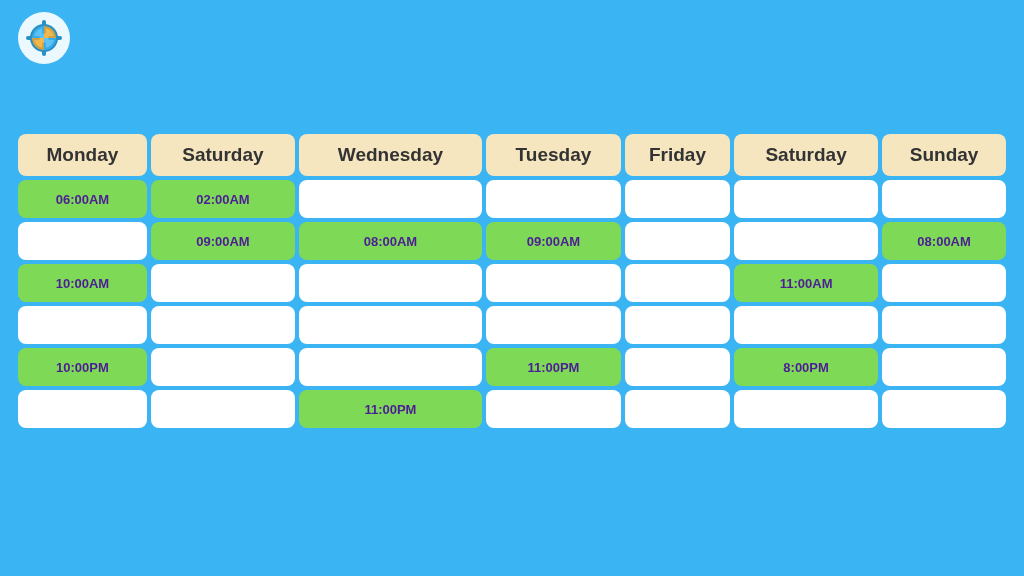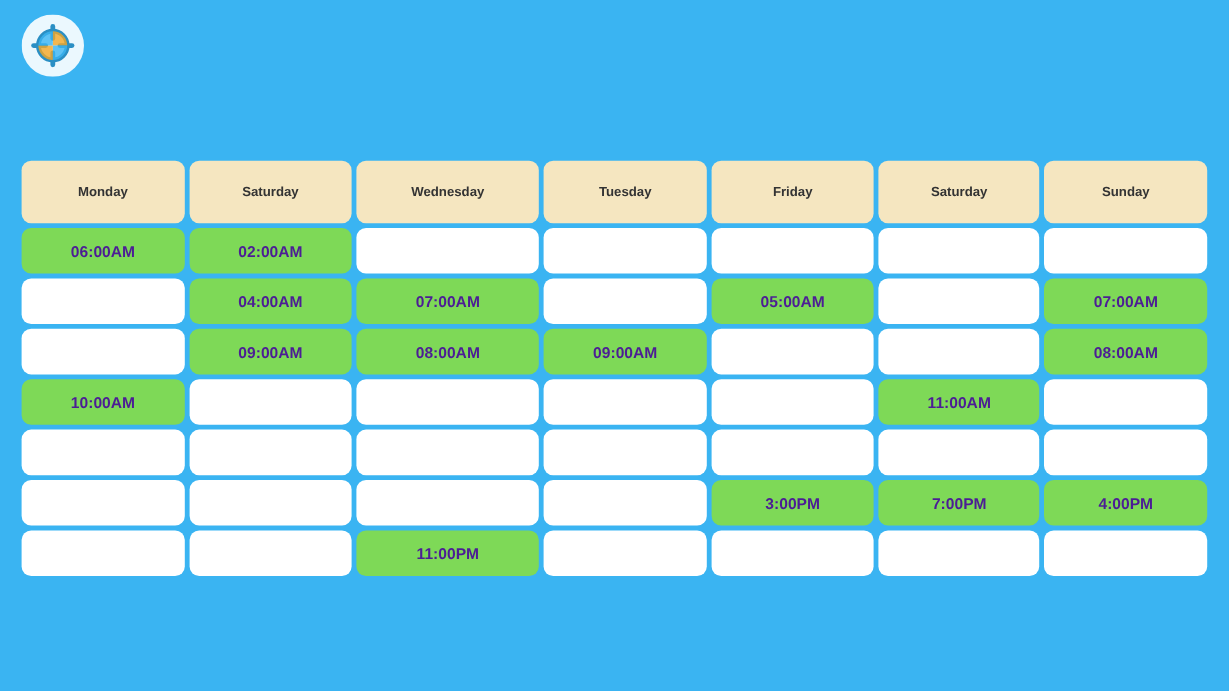--- a/index.html
+++ b/index.html
@@ -48,24 +48,24 @@
 
     table {
       width: 100%;
       border-collapse: separate;
       border-spacing: 4px;
     }
 
     th {
       background-color: #f5e6c0;
       color: #333;
-      font-size: 11px;
+      font-size: 19px;
       font-weight: bold;
       text-align: center;
-      padding: 20px 4px;
+      padding: 10px 4px;
       border-radius: 8px;
     }
 
     td {
       background-color: white;
       text-align: center;
       padding: 8px 4px;
       border-radius: 8px;
       font-size: 13px;
       font-weight: 500;
@@ -122,29 +122,20 @@
           <td class="green">06:00AM</td>
           <td class="green">02:00AM</td>
           <td></td>
           <td></td>
           <td></td>
           <td></td>
           <td></td>
         </tr>
         <tr>
           <td></td>
-          <td class="green">04:00AM</td>
-          <td class="green">07:00AM</td>
-          <td></td>
-          <td class="green">05:00AM</td>
-          <td></td>
-          <td class="green">07:00AM</td>
-        </tr>
-        <tr>
-          <td></td>
           <td class="green">09:00AM</td>
           <td class="green">08:00AM</td>
           <td class="green">09:00AM</td>
           <td></td>
           <td></td>
           <td class="green">08:00AM</td>
         </tr>
         <tr>
           <td class="green">10:00AM</td>
           <td></td>
@@ -157,27 +148,27 @@
         <tr>
           <td></td>
           <td></td>
           <td></td>
           <td></td>
           <td></td>
           <td></td>
           <td></td>
         </tr>
         <tr>
+          <td class="green">10:00PM</td>
           <td></td>
           <td></td>
+          <td class="green">11:00PM</td>
           <td></td>
+          <td class="green">8:00PM</td>
           <td></td>
-          <td class="green">3:00PM</td>
-          <td class="green">7:00PM</td>
-          <td class="green">4:00PM</td>
         </tr>
         <tr>
           <td></td>
           <td></td>
           <td class="green">11:00PM</td>
           <td></td>
           <td></td>
           <td></td>
           <td></td>
         </tr>

